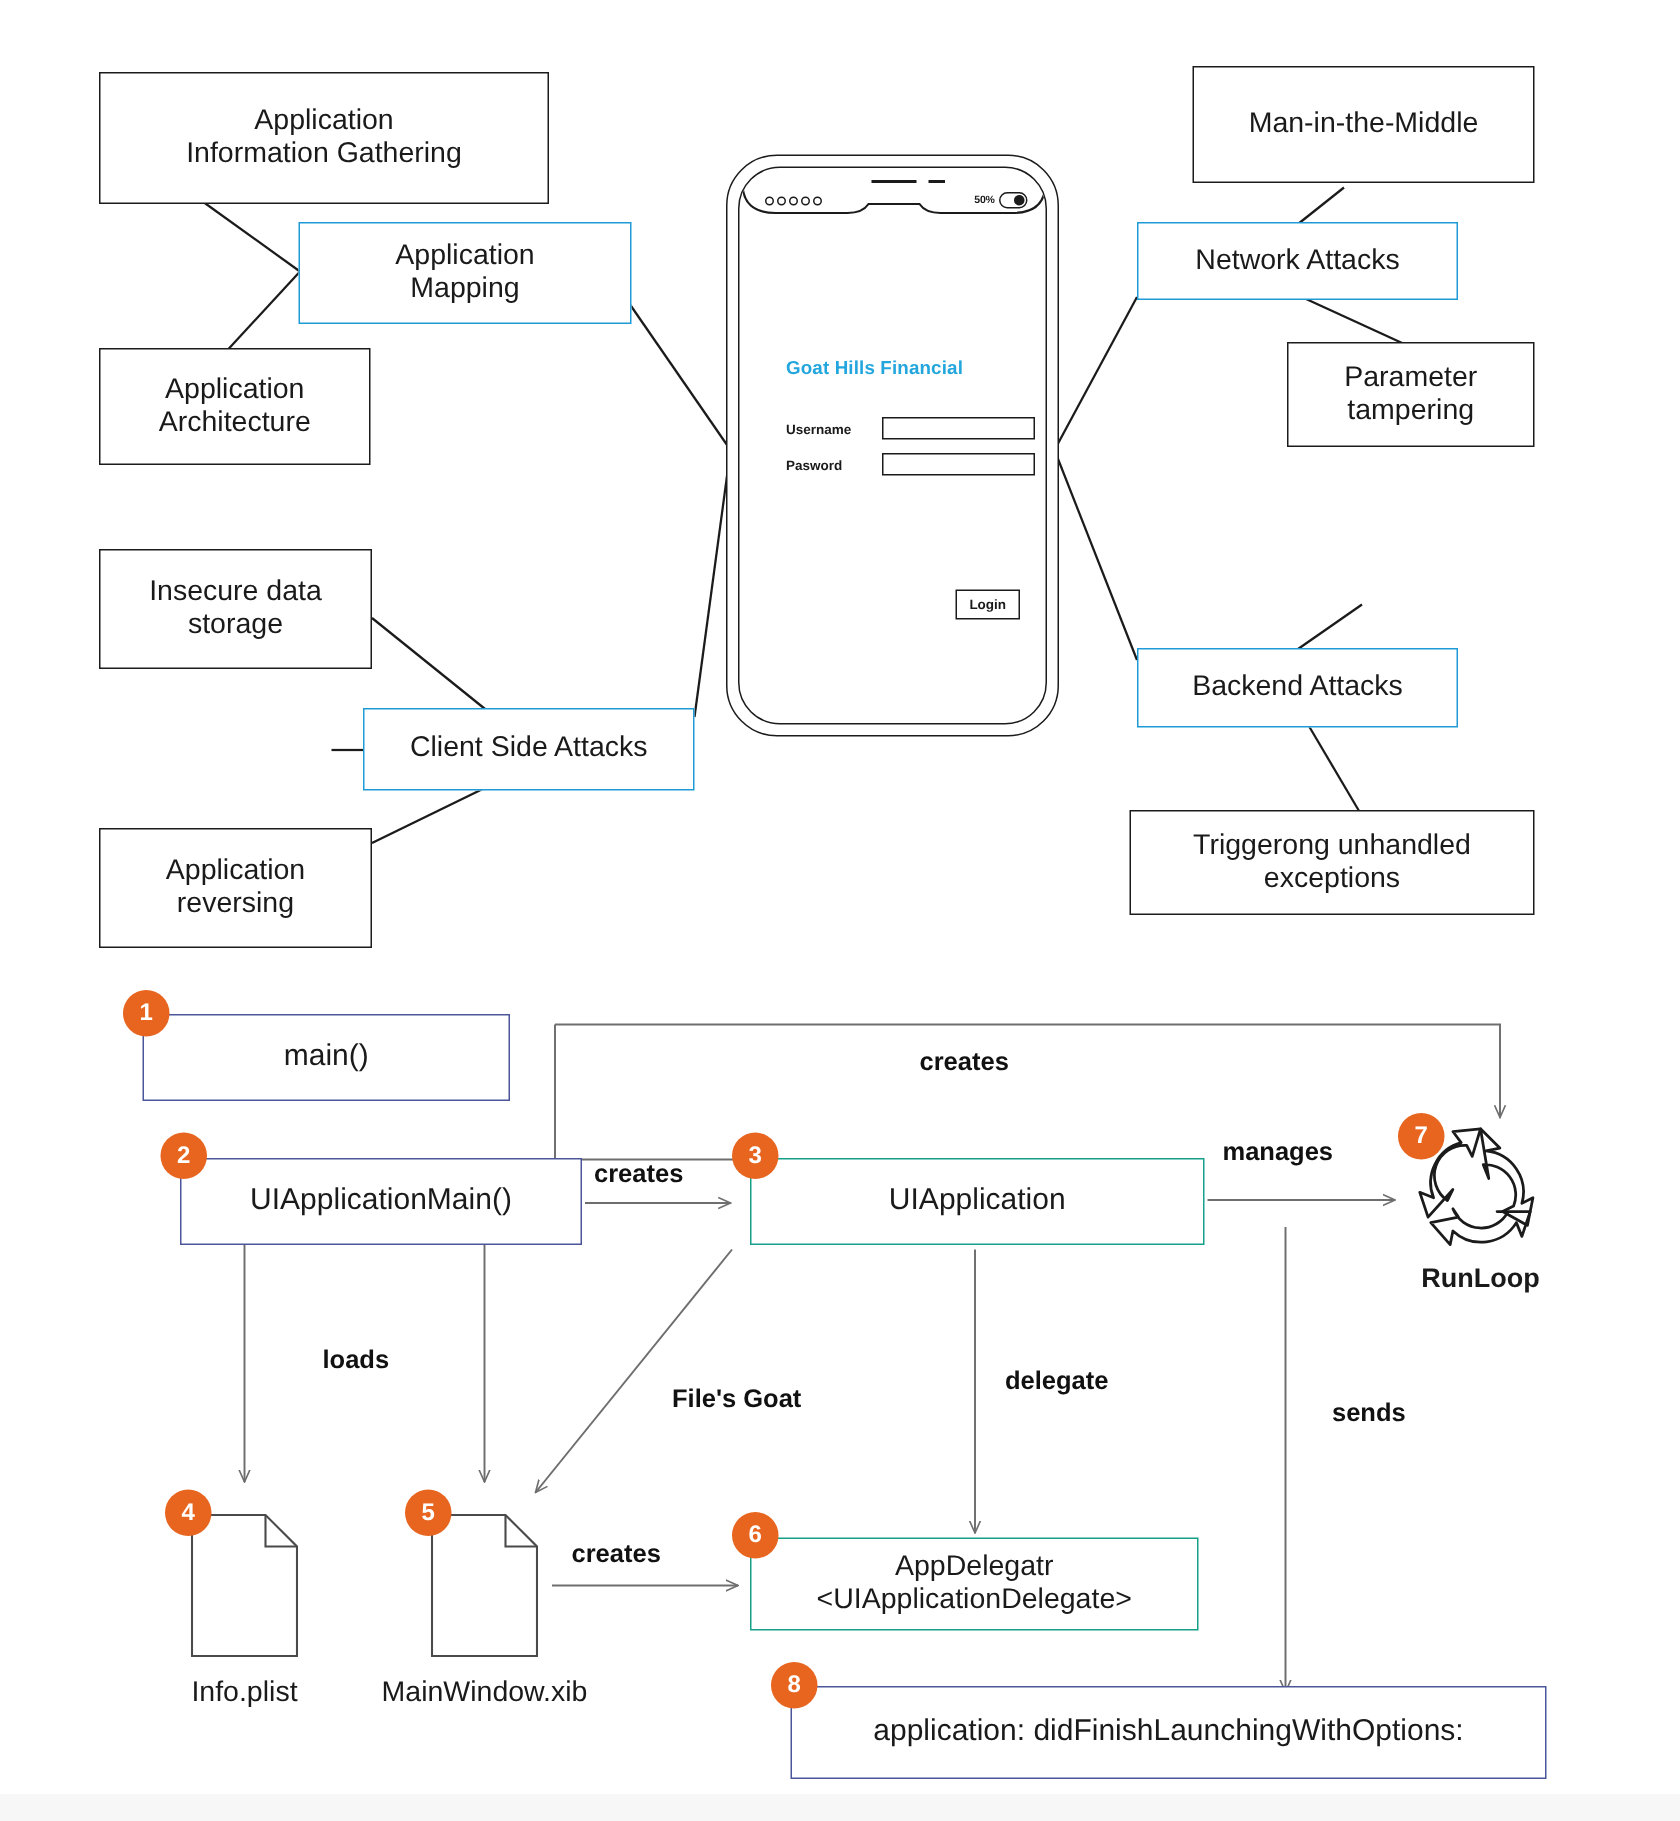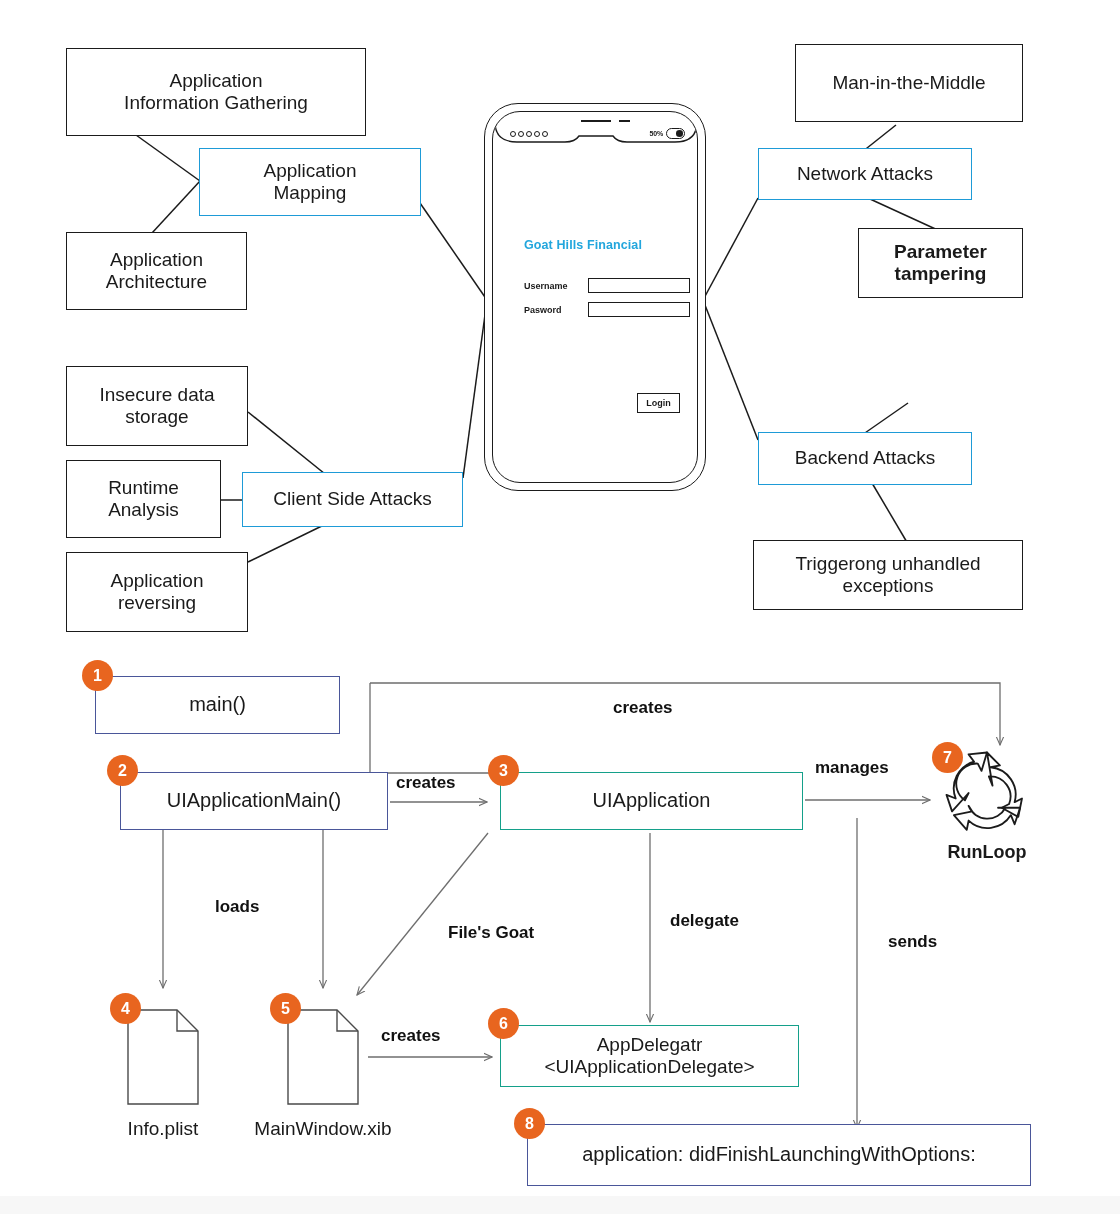--- a/index.html
+++ b/index.html
@@ -112,43 +112,39 @@
   <div class="box black" style="left:66px;top:232px;width:181px;height:78px;">
     <span>Application
 Architecture</span>
   </div>
 
   <div class="box black" style="left:66px;top:366px;width:182px;height:80px;">
     <span>Insecure data
 storage</span>
   </div>
 
-  <div class="box black" style="left:66px;top:460px;width:155px;height:78px;">
-    <span>Runtime
-Analysis</span>
-  </div>
 
   <div class="box cyan" style="left:242px;top:472px;width:221px;height:55px;">
     <span>Client Side Attacks</span>
   </div>
 
   <div class="box black" style="left:66px;top:552px;width:182px;height:80px;">
     <span>Application
 reversing</span>
   </div>
 
   <div class="box black" style="left:795px;top:44px;width:228px;height:78px;">
     <span>Man-in-the-Middle</span>
   </div>
 
   <div class="box cyan" style="left:758px;top:148px;width:214px;height:52px;">
     <span>Network Attacks</span>
   </div>
 
-  <div class="box black" style="left:858px;top:228px;width:165px;height:70px;font-weight:bold;">
+  <div class="box black" style="left:858px;top:228px;width:165px;height:70px;">
     <span>Parameter
 tampering</span>
   </div>
 
 
   <div class="box cyan" style="left:758px;top:432px;width:214px;height:53px;">
     <span>Backend Attacks</span>
   </div>
 
   <div class="box black" style="left:753px;top:540px;width:270px;height:70px;">

